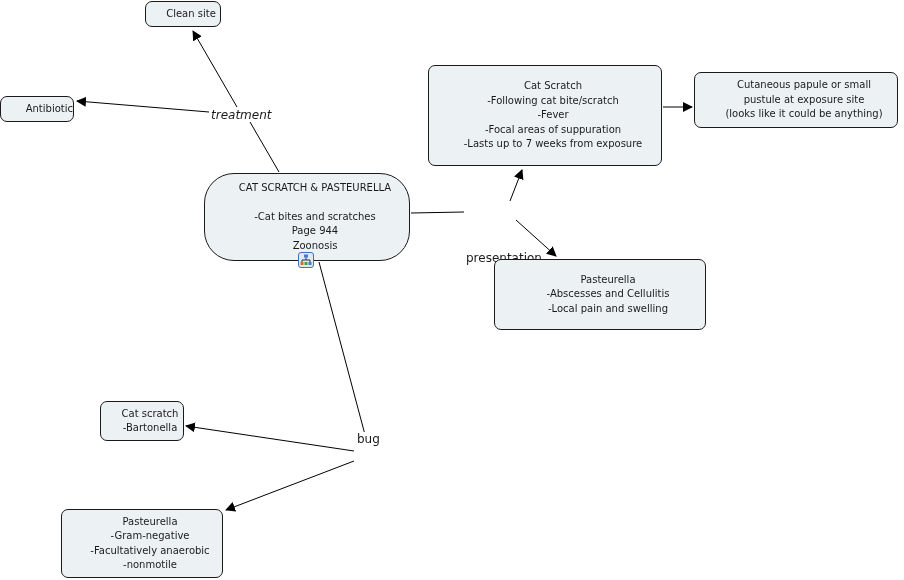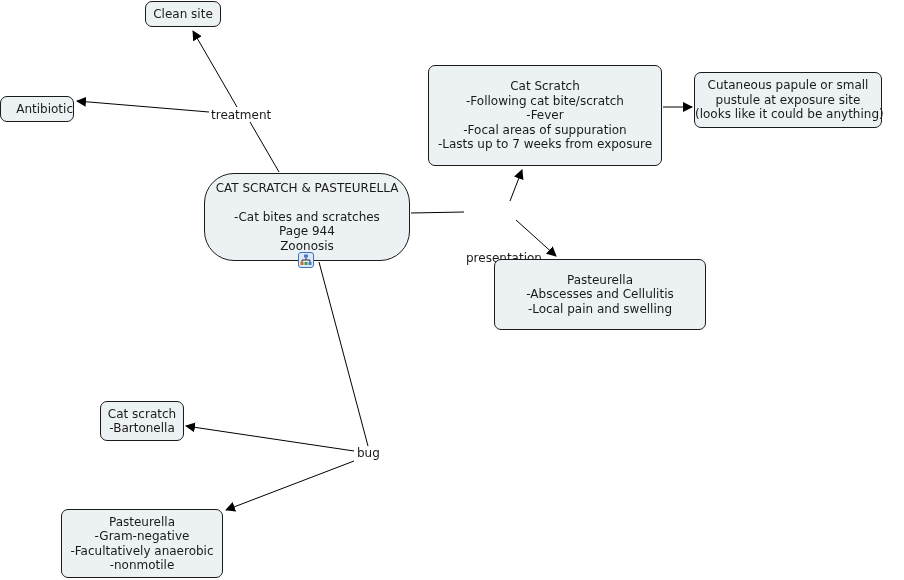--- a/index.html
+++ b/index.html
@@ -2,21 +2,21 @@
 <html><head>
   <meta charset="utf-8">
   <style>
     html, body { margin: 0; padding: 0; background: #ffffff; }
     body { width: 904px; height: 580px; position: relative; overflow: hidden;
            font-family: "DejaVu Sans", sans-serif; font-size: 12px; color: #1a1a1a; }
     svg.links { position: absolute; left: 0; top: 0; width: 904px; height: 580px; }
     .node { position: absolute; background: #ecf2f4; border: 1px solid #1a1a1a;
             border-radius: 7px; text-align: center; box-sizing: border-box;
             display: flex; flex-direction: column; justify-content: center; line-height: 14.5px;
-            font-size: 12px; }
+            font-size: 10px; padding-left: 16px; }
     .node span { display: block; white-space: nowrap; }
     .lbl { position: absolute; background: #ffffff; font-size: 12px; line-height: 14px;
            padding: 0 1px; white-space: nowrap; }
     .sub-icon { position: absolute; left: 298px; top: 252px; width: 16px; height: 16px;
                 border: 1px solid #3a72c0; border-radius: 3px; background: #dfe9f7; box-sizing: border-box; }
   </style>
 </head>
 <body>
 
 <svg class="links" viewBox="0 0 904 580">
@@ -40,23 +40,23 @@
 
   <line x1="663" y1="107" x2="692" y2="107" stroke="#000" stroke-width="1" marker-end="url(#arr)"></line>
 
   <line x1="319" y1="262" x2="368" y2="446" stroke="#000" stroke-width="1"></line>
 
   <line x1="354" y1="451" x2="186" y2="426" stroke="#000" stroke-width="1" marker-end="url(#arr)"></line>
 
   <line x1="354" y1="461" x2="226" y2="510" stroke="#000" stroke-width="1" marker-end="url(#arr)"></line>
 </svg>
 
-<div class="lbl" style="left:210px; top:108px;">treatment</div>
+<div class="lbl" style="left:210px; top:108px;font-style:italic;">treatment</div>
 <div class="lbl" style="left:465px; top:203px;margin-top:48px;">presentation</div>
-<div class="lbl" style="left:356px; top:446px;">bug</div>
+<div class="lbl" style="left:356px; top:432px;">bug</div>
 
 <div class="node" style="left:204px; top:173px; width:206px; height:88px;border-radius:30px;">
   <span>CAT SCRATCH &amp; PASTEURELLA</span>
   <span style="height:14.5px;"></span>
   <span>-Cat bites and scratches</span>
   <span>Page 944</span>
   <span>Zoonosis</span>
 </div>
 <div class="sub-icon">
   <svg width="14" height="14" viewBox="0 0 14 14">
@@ -80,21 +80,21 @@
 </div>
 
 <div class="node" style="left:428px; top:65px; width:234px; height:101px;">
   <span>Cat Scratch</span>
   <span>-Following cat bite/scratch</span>
   <span>-Fever</span>
   <span>-Focal areas of suppuration</span>
   <span>-Lasts up to 7 weeks from exposure</span>
 </div>
 
-<div class="node" style="left:694px; top:72px; width:188px; height:56px;">
+<div class="node" style="left:694px; top:72px; width:204px; height:56px;">
   <span>Cutaneous papule or small</span>
   <span>pustule at exposure site</span>
   <span>(looks like it could be anything)</span>
 </div>
 
 <div class="node" style="left:494px; top:259px; width:212px; height:71px;">
   <span>Pasteurella</span>
   <span>-Abscesses and Cellulitis</span>
   <span>-Local pain and swelling</span>
 </div>

